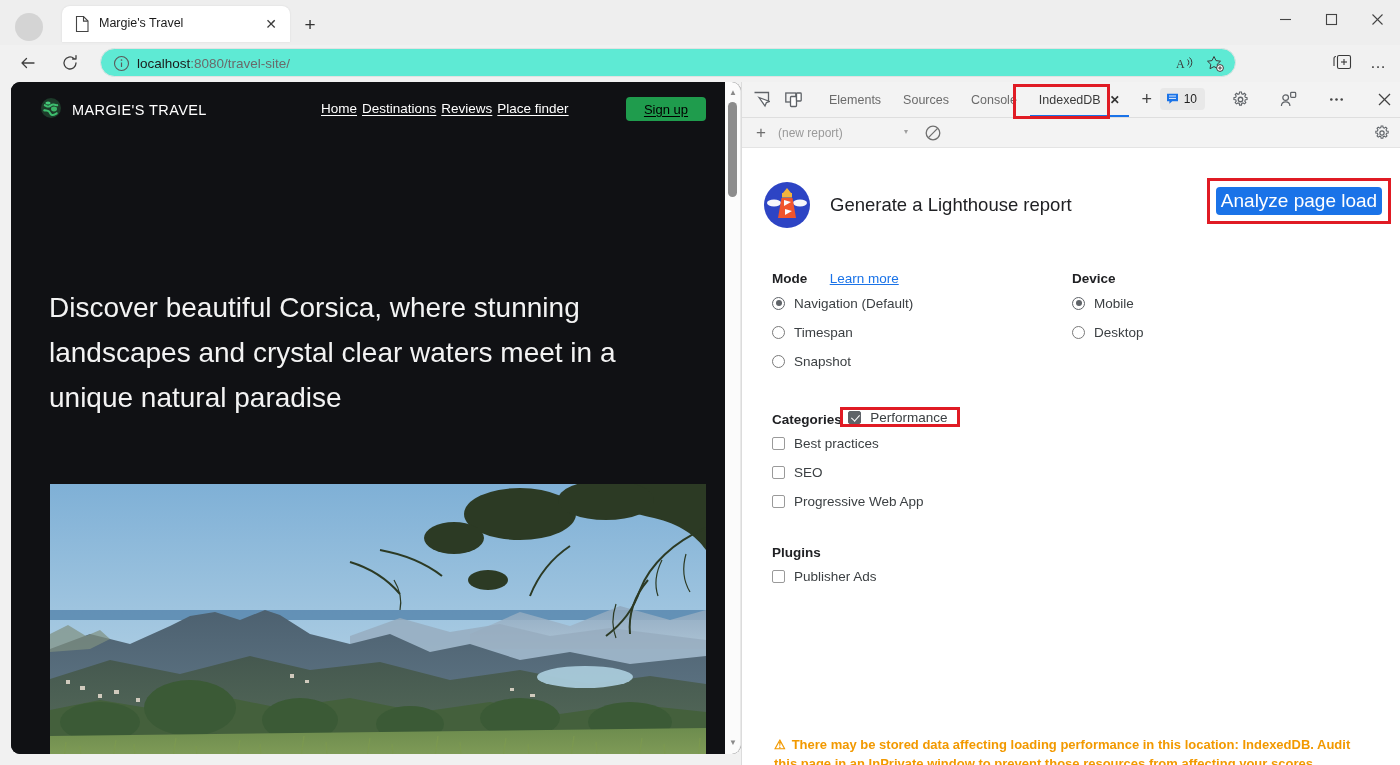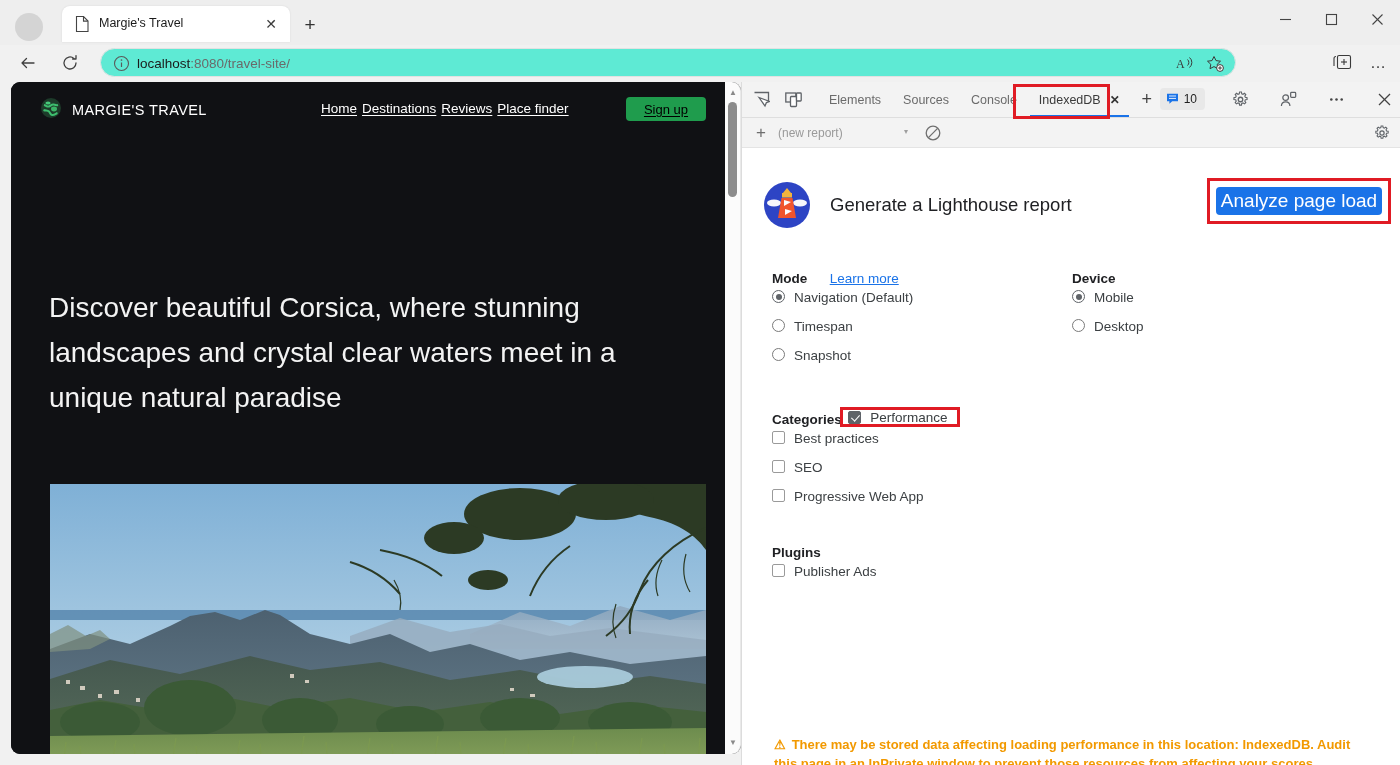--- a/index.html
+++ b/index.html
@@ -259,21 +259,21 @@
 
   .grp-title {
     font-size: 13.5px; font-weight: bold; color: #202124;
     display: inline-block;
   }
   .learn-more {
     font-size: 13.5px; color: #1a73e8; text-decoration: underline;
     margin-left: 18px;
   }
   .radio-row, .check-row {
-    display: flex; gap: 9px;
+    display: flex; align-items: center; gap: 9px;
     height: 26px; margin-top: 3px;
   }
   .radio {
     width: 13px; height: 13px; border-radius: 50%;
     border: 1px solid #7a7a7a; background: #fff;
     position: relative; flex: none;
   }
   .radio.on { border-color: #5f6368; }
   .radio.on::after {
     content: ''; position: absolute; left: 2.5px; top: 2.5px;

